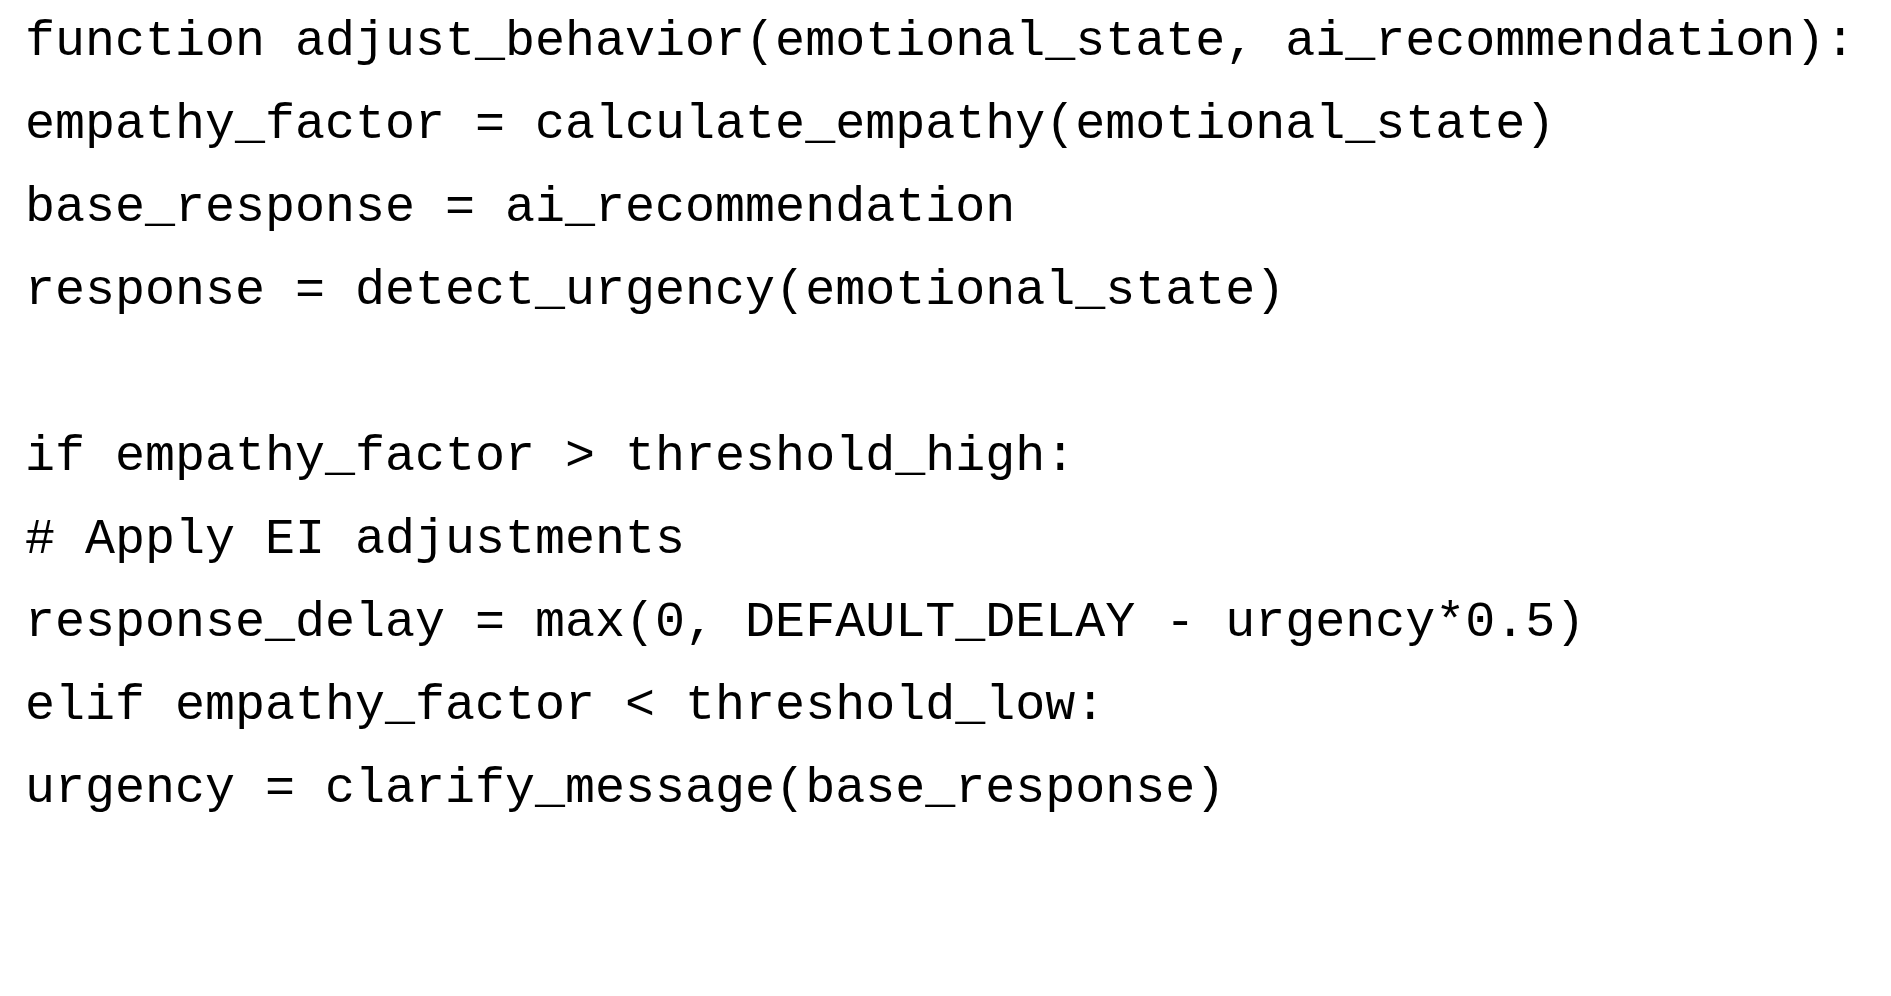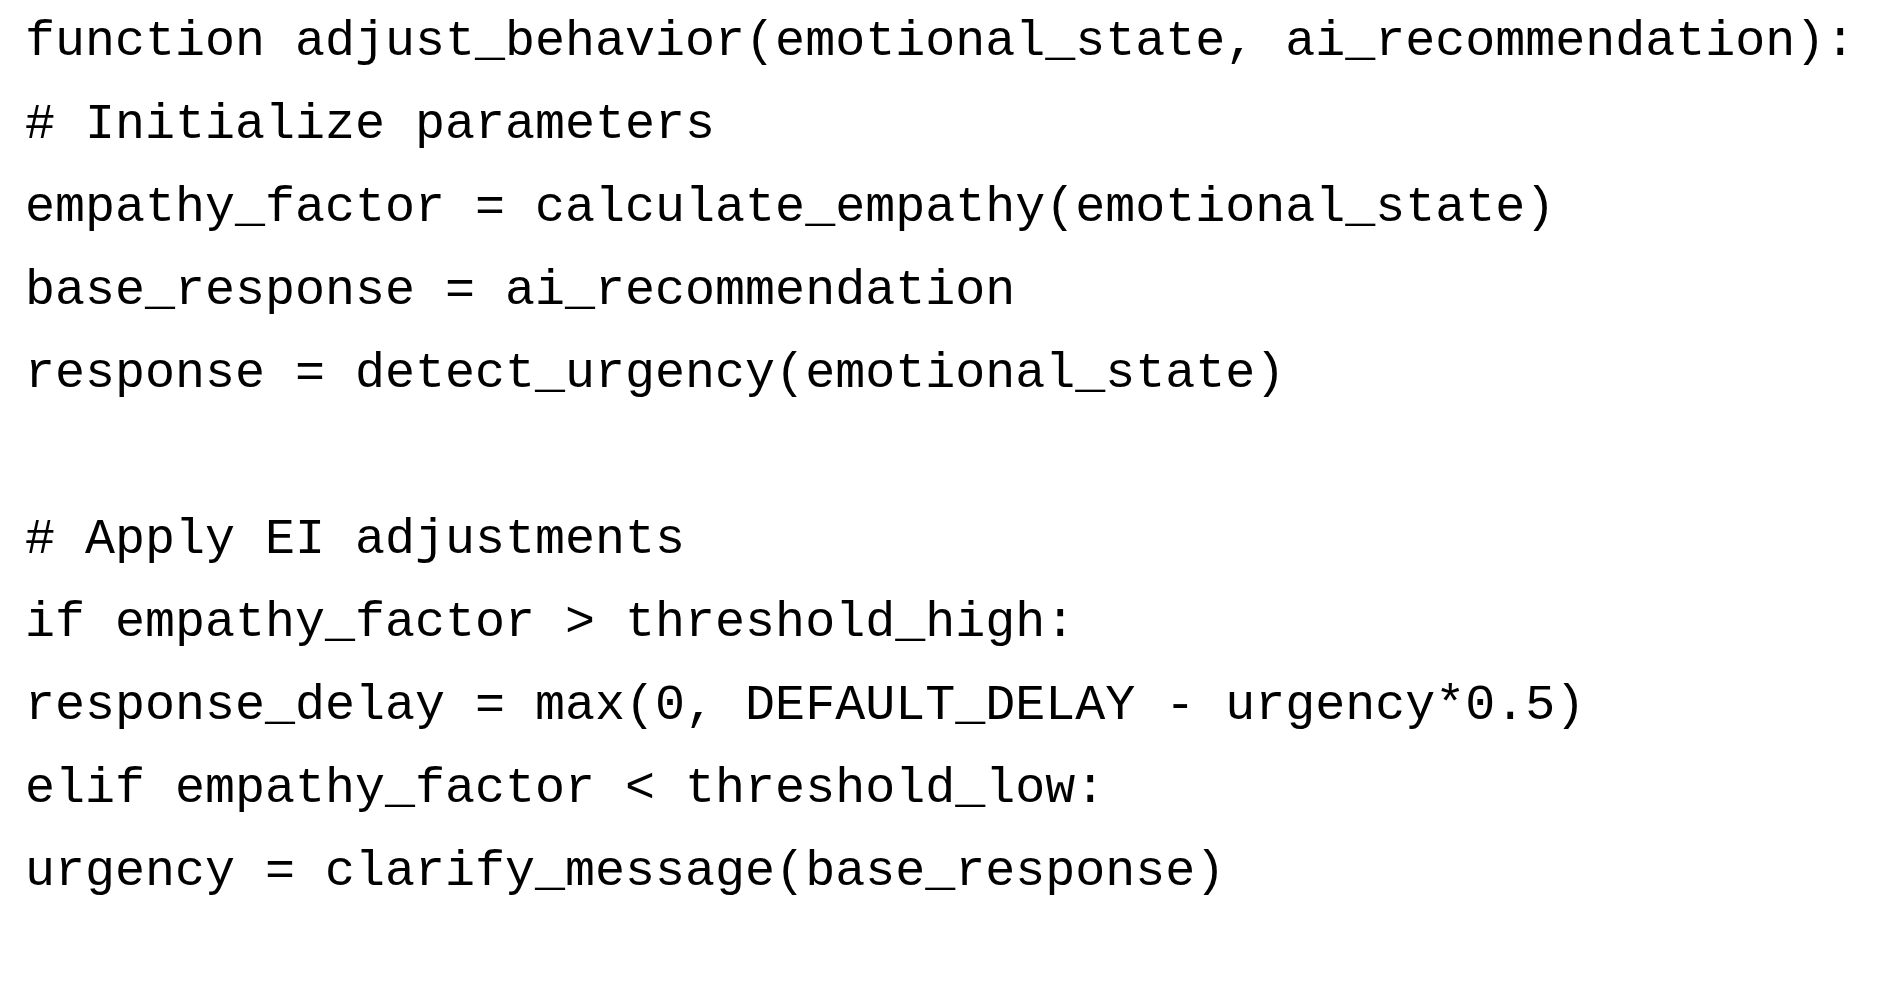--- a/index.html
+++ b/index.html
@@ -26,23 +26,22 @@
     white-space: pre;
     letter-spacing: 0px;
     font-weight: 500;
   }
 </style>
 </head>
 <body>
 
 <div class="code-block">
   <div class="code-line">function adjust_behavior(emotional_state, ai_recommendation):</div>
-  <div class="code-line"># Initialize parameters</div>
   <div class="code-line">empathy_factor = calculate_empathy(emotional_state)</div>
   <div class="code-line">base_response = ai_recommendation</div>
   <div class="code-line">response = detect_urgency(emotional_state)</div>
   <div class="code-line"></div>
+  <div class="code-line">if empathy_factor &gt; threshold_high:</div>
   <div class="code-line"># Apply EI adjustments</div>
-  <div class="code-line">if empathy_factor &gt; threshold_high:</div>
   <div class="code-line">response_delay = max(0, DEFAULT_DELAY - urgency*0.5)</div>
   <div class="code-line">elif empathy_factor &lt; threshold_low:</div>
   <div class="code-line">urgency = clarify_message(base_response)</div>
 </div>
 
 </body></html>

